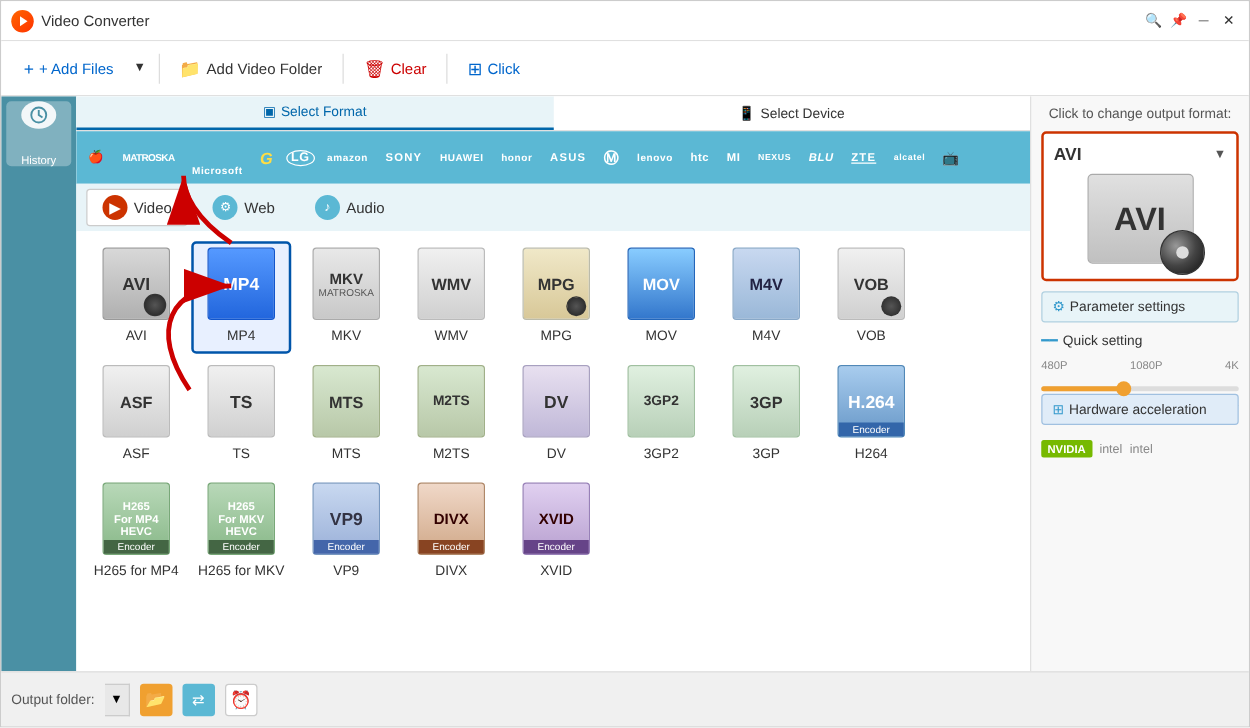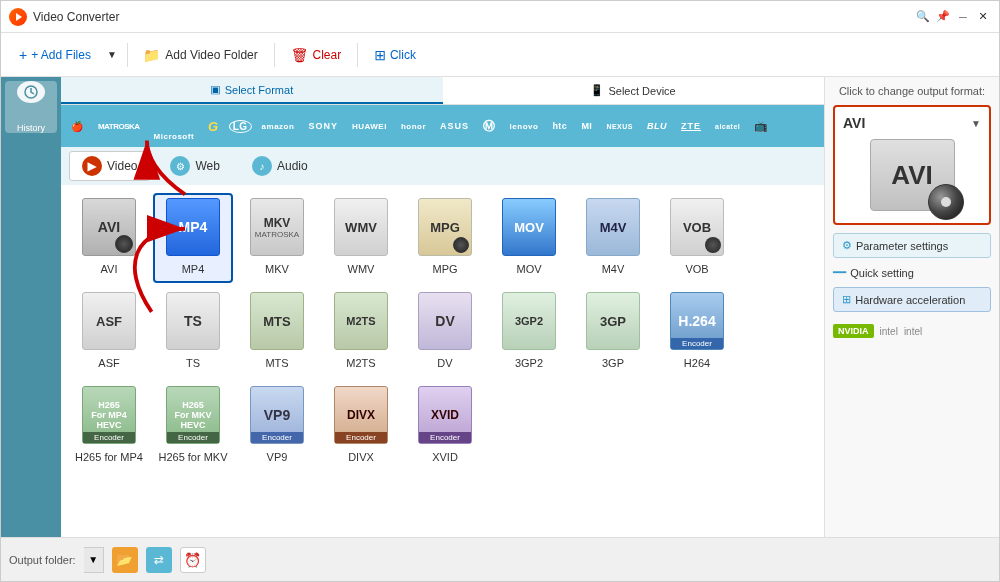--- a/index.html
+++ b/index.html
@@ -450,20 +450,36 @@
       <button class="param-btn">
         <span style="color:#3399cc;">⚙</span>
         <span>Parameter settings</span>
       </button>
 
       <div class="quick-setting">
         <span style="color:#3399cc;">━━</span>
         <span>Quick setting</span>
       </div>
 
+      <div class="quality-slider">
+        <div class="slider-labels-top">
+          <span>480P</span>
+          <span>1080P</span>
+          <span>4K</span>
+        </div>
+        <div class="slider-track">
+          <div class="slider-fill"></div>
+          <div class="slider-thumb"></div>
+        </div>
+        <div class="slider-labels">
+          <span>Default</span>
+          <span>720P</span>
+          <span>2K</span>
+        </div>
+      </div>
 
       <button class="hw-accel-btn">
         <span style="color:#3399cc;">⊞</span>
         <span>Hardware acceleration</span>
       </button>
 
       <div class="nvidia-row">
         <span class="nvidia-badge">NVIDIA</span>
         <span style="font-size:10px;color:#888;">intel</span>
         <span style="font-size:10px;color:#888;">intel</span>

